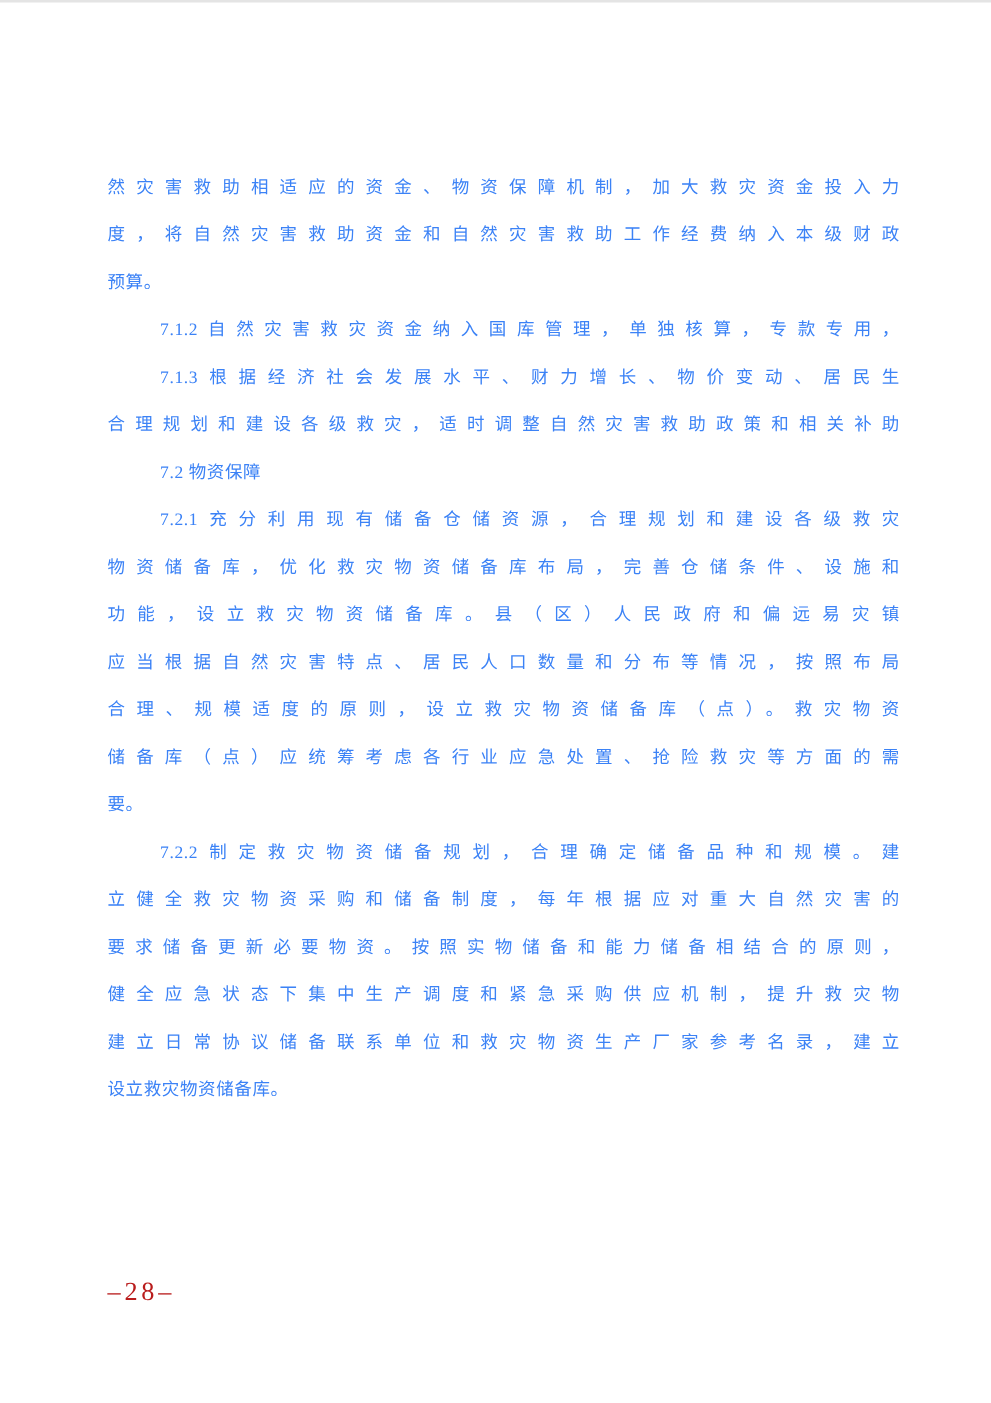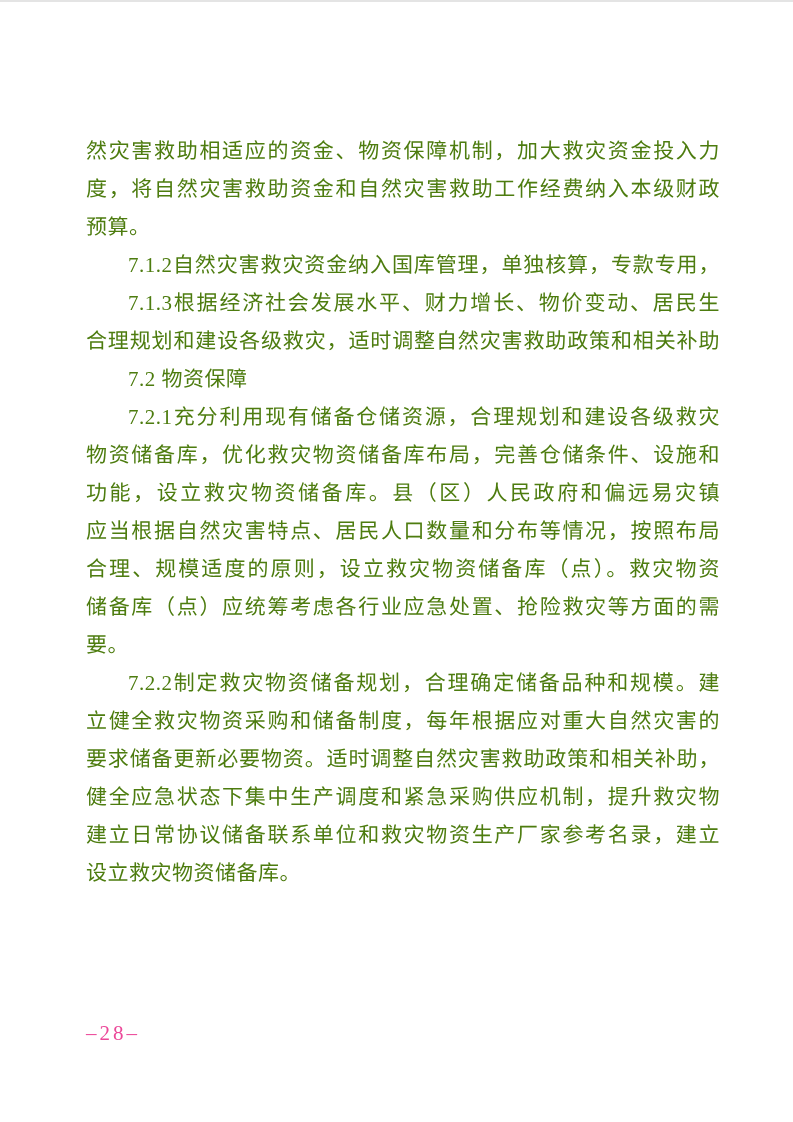--- a/index.html
+++ b/index.html
@@ -26,43 +26,43 @@
   .textblock {
     position: absolute;
     left: 86px;
     top: 132px;
     width: 634px;
   }
   .para { margin: 0; padding: 0; }
   .line {
     height: 38px;
     line-height: 38px;
-    font-size: 21px;
-    color: #4d7c0f;
+    font-size: 14px;
+    color: #3b82f6;
     white-space: nowrap;
     text-align: justify;
     text-align-last: justify;
     font-weight: 400;
     letter-spacing: 0.5px;
   }
   .line.last {
     text-align-last: left;
   }
   .line.ind {
     padding-left: 42px;
   }
   .pagenum {
     position: absolute;
     left: 86px;
     top: 1020px;
     height: 26px;
     line-height: 26px;
     font-size: 21px;
     letter-spacing: 3px;
-    color: #ec4899;
+    color: #b91c1c;
   }
 </style>
 </head>
 <body>
 
 <div class="page">
   <div class="scan-edge"></div>
 
   <div class="textblock">
 
@@ -91,21 +91,21 @@
       <div class="line j">功能，设立救灾物资储备库。县（区）人民政府和偏远易灾镇</div>
       <div class="line j">应当根据自然灾害特点、居民人口数量和分布等情况，按照布局</div>
       <div class="line j">合理、规模适度的原则，设立救灾物资储备库（点）。救灾物资</div>
       <div class="line j">储备库（点）应统筹考虑各行业应急处置、抢险救灾等方面的需</div>
       <div class="line last">要。</div>
     </div>
 
     <div class="para">
       <div class="line j ind">7.2.2制定救灾物资储备规划，合理确定储备品种和规模。建</div>
       <div class="line j">立健全救灾物资采购和储备制度，每年根据应对重大自然灾害的</div>
-      <div class="line j">要求储备更新必要物资。适时调整自然灾害救助政策和相关补助，</div>
+      <div class="line j">要求储备更新必要物资。按照实物储备和能力储备相结合的原则，</div>
       <div class="line j">健全应急状态下集中生产调度和紧急采购供应机制，提升救灾物</div>
       <div class="line j">建立日常协议储备联系单位和救灾物资生产厂家参考名录，建立</div>
       <div class="line last">设立救灾物资储备库。</div>
     </div>
 
   </div>
 
   <div class="pagenum">–28–</div>
 </div>
 

